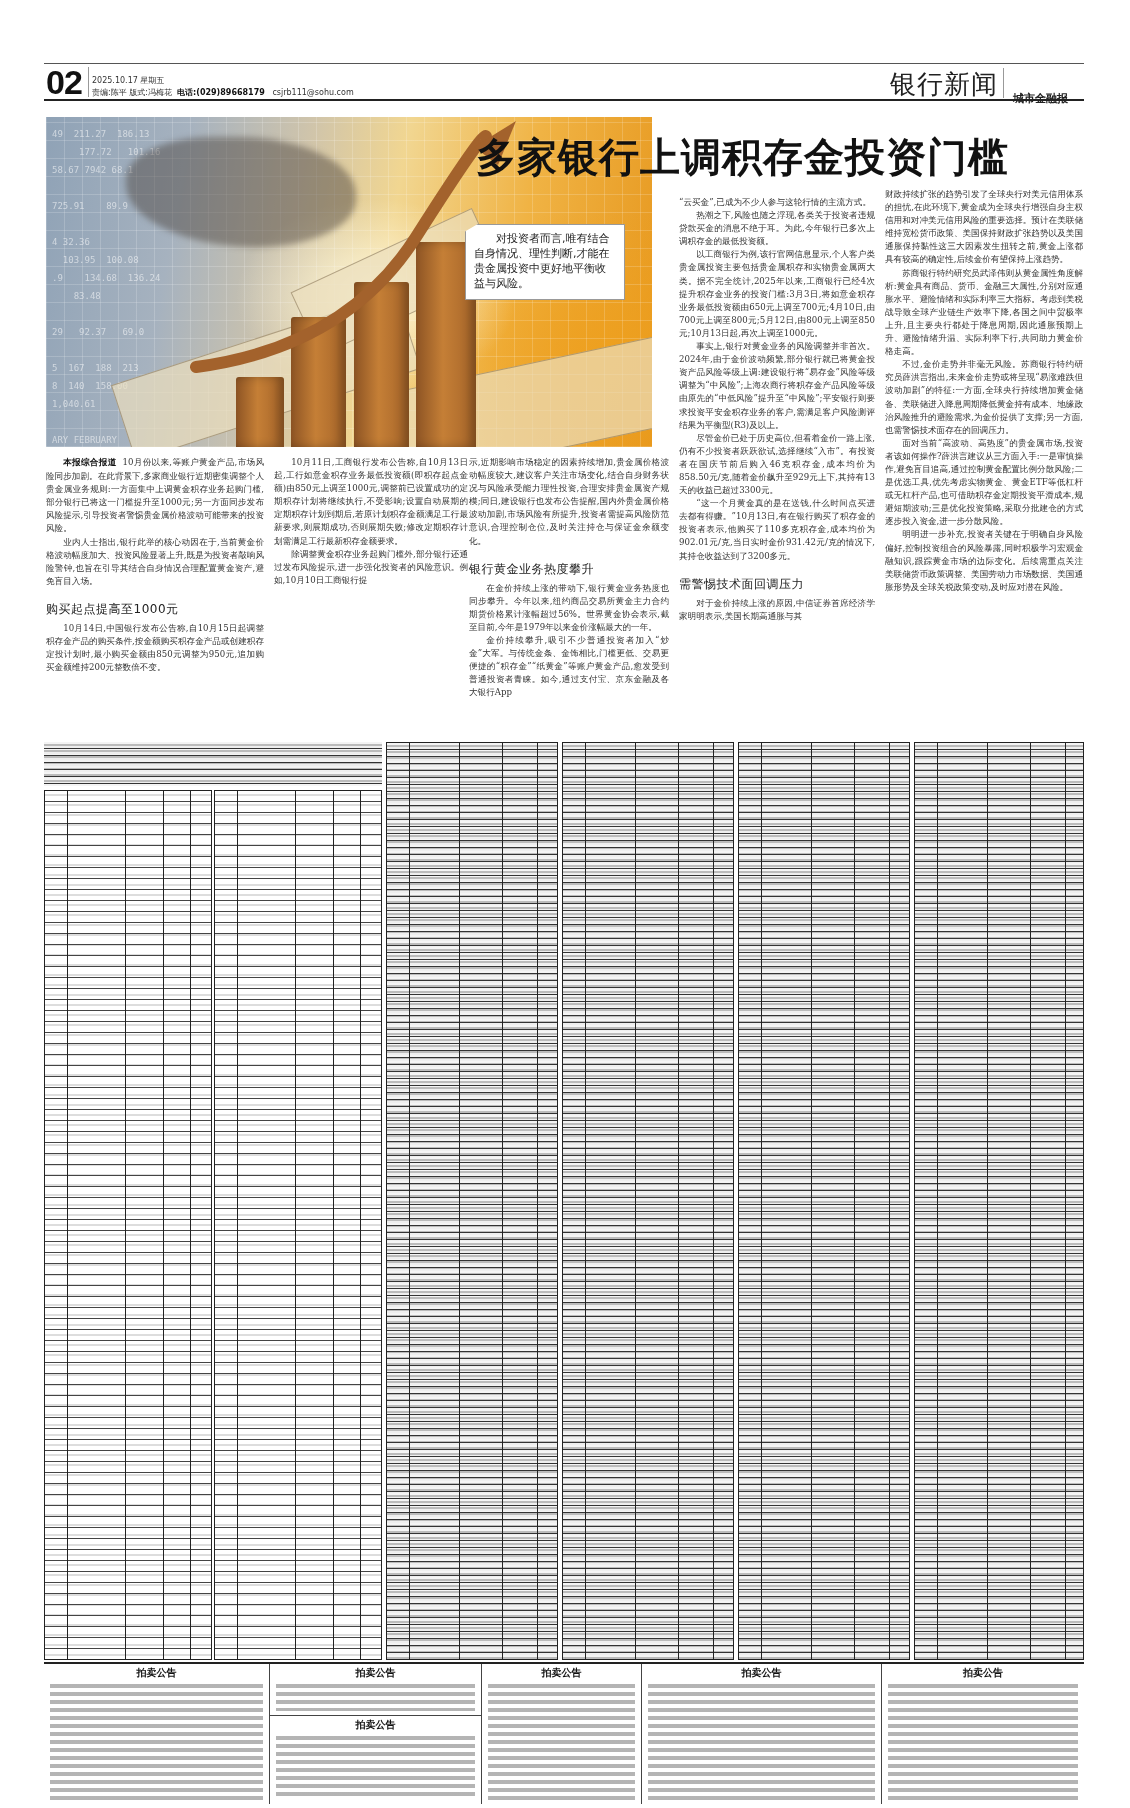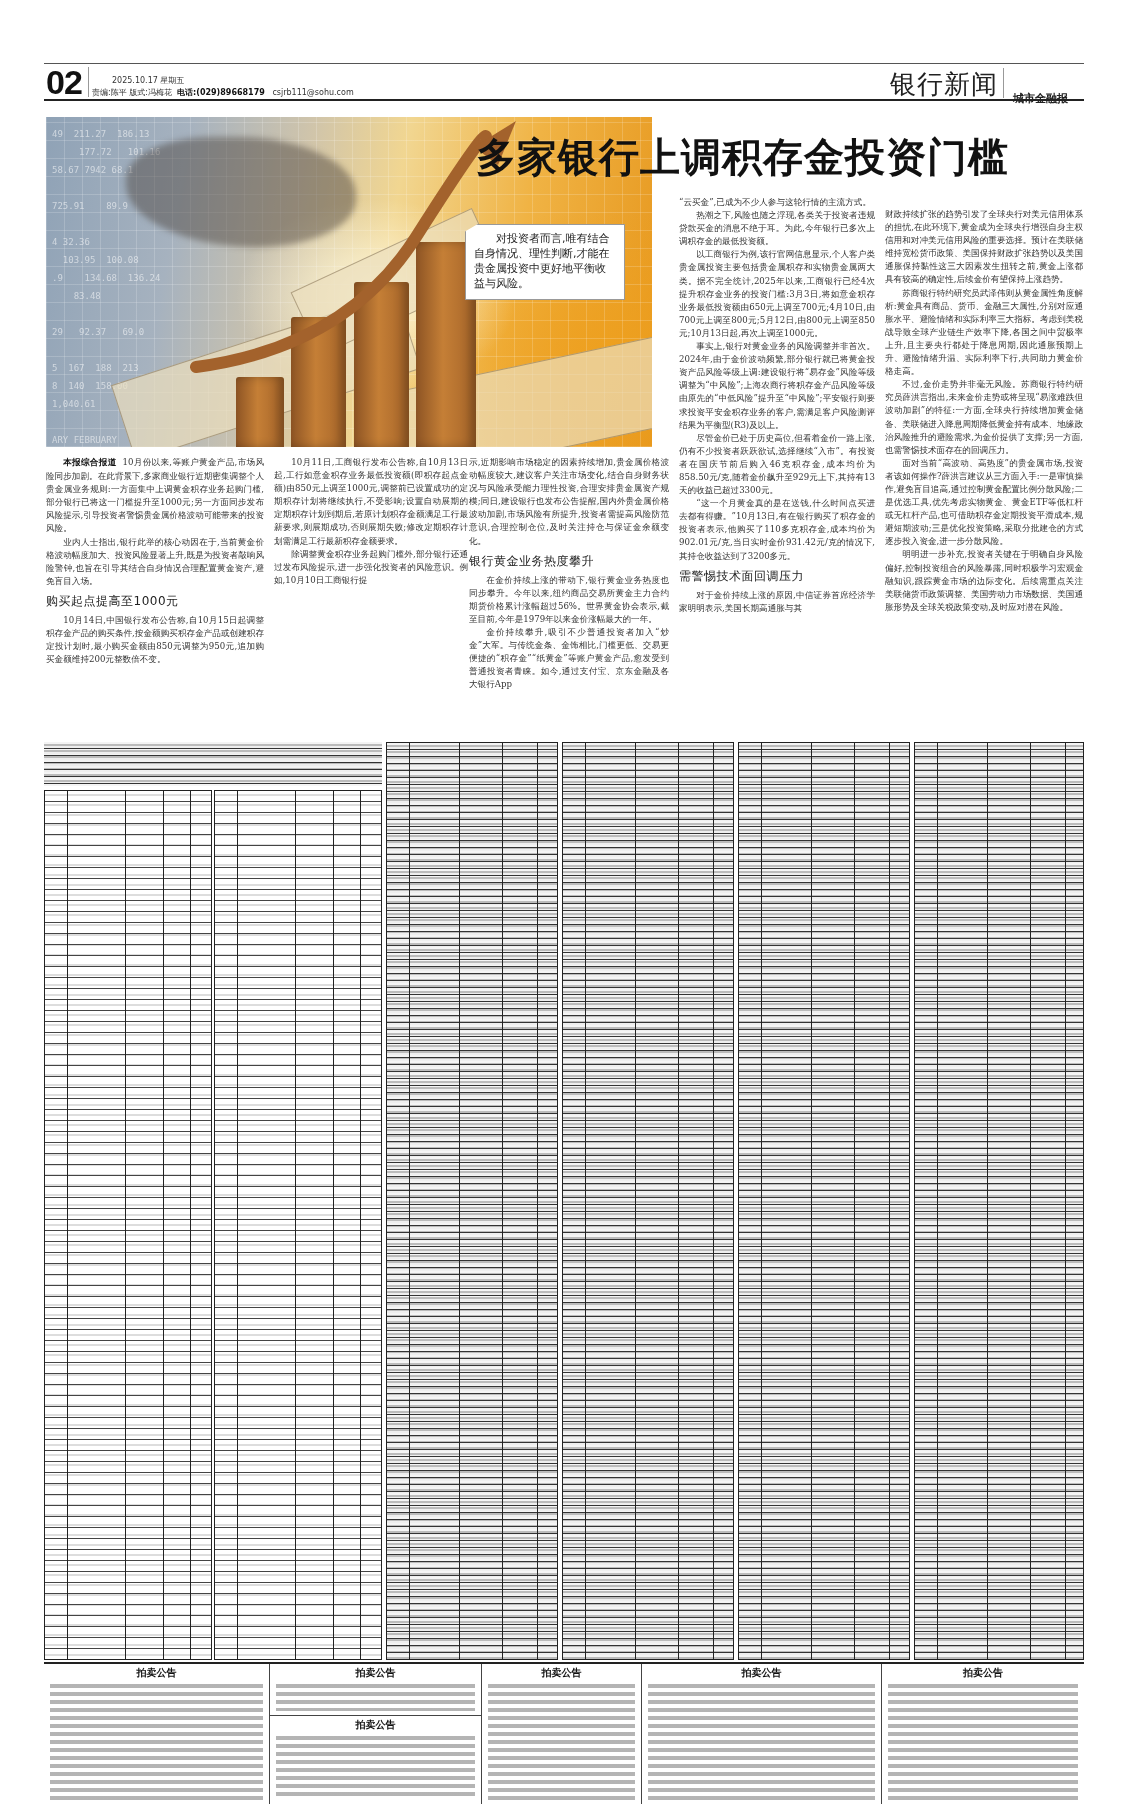--- a/index.html
+++ b/index.html
@@ -4,21 +4,21 @@
 <style>
   * { box-sizing: border-box; margin: 0; padding: 0; }
   html, body { width: 1130px; height: 1808px; background: #fff; overflow: hidden; }
   body { font-family: "DejaVu Serif", "Liberation Serif", serif; color: #222; position: relative; }
 
   
   .hdr-top-rule { position: absolute; left: 44px; top: 63px; width: 1040px; border-top: 1px solid #555; }
   .hdr-bot-rule { position: absolute; left: 44px; top: 99px; width: 1040px; border-top: 2px solid #222; }
   .page-no { position: absolute; left: 46px; top: 64px; font: bold 34px/36px "Liberation Sans", sans-serif; color: #111; letter-spacing: -1px; }
   .hdr-div { position: absolute; left: 88px; top: 67px; height: 30px; border-left: 1px solid #999; }
-  .hdr-date { position: absolute; left: 92px; top: 76px; font: 8px/10px "DejaVu Sans", sans-serif; color: #333; margin-left: 20px; }
+  .hdr-date { position: absolute; left: 92px; top: 76px; font: 8px/10px "DejaVu Sans", sans-serif; color: #333; }
   .hdr-editors { position: absolute; left: 92px; top: 88px; font: 8px/10px "DejaVu Sans", sans-serif; color: #333; white-space: nowrap; }
   .hdr-editors b { font-weight: bold; color: #111; }
   .section-title { position: absolute; left: 890px; top: 69px; font: 26px/30px "DejaVu Sans", sans-serif; color: #222; letter-spacing: 1px; }
   .section-div { position: absolute; left: 1003px; top: 68px; height: 30px; border-left: 1px solid #999; }
   .paper-name { position: absolute; left: 1013px; top: 92px; font: bold 11px/14px "DejaVu Serif", serif; color: #222; }
 
   
   .hero {
     position: absolute; left: 46px; top: 117px; width: 606px; height: 330px; overflow: hidden;
     background:
@@ -44,21 +44,21 @@
     position: absolute; left: 465px; top: 224px; width: 160px; height: 76px;
     background: #fff; border: 1px solid #999;
     clip-path: polygon(8% 0, 100% 0, 100% 100%, 0 100%, 0 10%);
     padding: 6px 8px 0 8px; font: 11px/15px "DejaVu Sans", sans-serif; color: #222; text-indent: 2em;
   }
 
   
   .col { position: absolute; font-size: 8.6px; line-height: 13.1px; color: #333; text-align: justify; }
   .col p { text-indent: 2em; }
   .col p.lead b { font-family: Liberation Mono, monospace; font-weight: bold; color: #111; }
-  .col h3 { font: 12px/18px "DejaVu Sans", sans-serif; color: #222; margin: 4px 0 4px; letter-spacing: 0.5px; }
+  .col h3 { font: 12px/18px "DejaVu Sans", sans-serif; color: #222; margin: 12px 0 4px; letter-spacing: 0.5px; }
 
   
   .tables { position: absolute; left: 44px; top: 742px; width: 1040px; height: 920px; }
   .tblock { position: absolute; border: 1px solid #222; background:
       repeating-linear-gradient(180deg, transparent 0 10px, #444 10px 11px),
       repeating-linear-gradient(180deg, #fff 0 3px, #ddd 3px 5px, #fff 5px 10px); }
   .tblock.dense { background:
       repeating-linear-gradient(180deg, transparent 0 6px, #333 6px 7px),
       repeating-linear-gradient(180deg, #f4f4f4 0 2px, #bbb 2px 4px, #eee 4px 6px); }
   .vline { position: absolute; top: 0; bottom: 0; border-left: 1px solid #222; }
@@ -153,21 +153,21 @@
   <p style="text-indent:0">“云买金”,已成为不少人参与这轮行情的主流方式。</p>
   <p>热潮之下,风险也随之浮现,各类关于投资者违规贷款买金的消息不绝于耳。为此,今年银行已多次上调积存金的最低投资额。</p>
   <p>以工商银行为例,该行官网信息显示,个人客户类贵金属投资主要包括贵金属积存和实物贵金属两大类。据不完全统计,2025年以来,工商银行已经4次提升积存金业务的投资门槛:3月3日,将如意金积存业务最低投资额由650元上调至700元;4月10日,由700元上调至800元;5月12日,由800元上调至850元;10月13日起,再次上调至1000元。</p>
   <p>事实上,银行对黄金业务的风险调整并非首次。2024年,由于金价波动频繁,部分银行就已将黄金投资产品风险等级上调:建设银行将“易存金”风险等级调整为“中风险”;上海农商行将积存金产品风险等级由原先的“中低风险”提升至“中风险”;平安银行则要求投资平安金积存业务的客户,需满足客户风险测评结果为平衡型(R3)及以上。</p>
   <p>尽管金价已处于历史高位,但看着金价一路上涨,仍有不少投资者跃跃欲试,选择继续“入市”。有投资者在国庆节前后购入46克积存金,成本均价为858.50元/克,随着金价飙升至929元上下,其持有13天的收益已超过3300元。</p>
   <p>“这一个月黄金真的是在送钱,什么时间点买进去都有得赚。”10月13日,有在银行购买了积存金的投资者表示,他购买了110多克积存金,成本均价为902.01元/克,当日实时金价931.42元/克的情况下,其持仓收益达到了3200多元。</p>
   <h3>需警惕技术面回调压力</h3>
   <p>对于金价持续上涨的原因,中信证券首席经济学家明明表示,美国长期高通胀与其</p>
 </div>
 
-<div class="col" style="left:885px;top:208px;width:198px;">
+<div class="col" style="left:885px;top:188px;width:198px;">
   <p style="text-indent:0">财政持续扩张的趋势引发了全球央行对美元信用体系的担忧,在此环境下,黄金成为全球央行增强自身主权信用和对冲美元信用风险的重要选择。预计在美联储维持宽松货币政策、美国保持财政扩张趋势以及美国通胀保持黏性这三大因素发生扭转之前,黄金上涨都具有较高的确定性,后续金价有望保持上涨趋势。</p>
   <p>苏商银行特约研究员武泽伟则从黄金属性角度解析:黄金具有商品、货币、金融三大属性,分别对应通胀水平、避险情绪和实际利率三大指标。考虑到美税战导致全球产业链生产效率下降,各国之间中贸极率上升,且主要央行都处于降息周期,因此通胀预期上升、避险情绪升温、实际利率下行,共同助力黄金价格走高。</p>
   <p>不过,金价走势并非毫无风险。苏商银行特约研究员薛洪言指出,未来金价走势或将呈现“易涨难跌但波动加剧”的特征:一方面,全球央行持续增加黄金储备、美联储进入降息周期降低黄金持有成本、地缘政治风险推升的避险需求,为金价提供了支撑;另一方面,也需警惕技术面存在的回调压力。</p>
   <p>面对当前“高波动、高热度”的贵金属市场,投资者该如何操作?薛洪言建议从三方面入手:一是审慎操作,避免盲目追高,通过控制黄金配置比例分散风险;二是优选工具,优先考虑实物黄金、黄金ETF等低杠杆或无杠杆产品,也可借助积存金定期投资平滑成本,规避短期波动;三是优化投资策略,采取分批建仓的方式逐步投入资金,进一步分散风险。</p>
   <p>明明进一步补充,投资者关键在于明确自身风险偏好,控制投资组合的风险暴露,同时积极学习宏观金融知识,跟踪黄金市场的边际变化。后续需重点关注美联储货币政策调整、美国劳动力市场数据、美国通胀形势及全球关税政策变动,及时应对潜在风险。</p>
 </div>
 
 <div class="tables">
 
   <div class="tblock dense" style="left:0;top:0;width:338px;height:44px;border:none;"></div>

